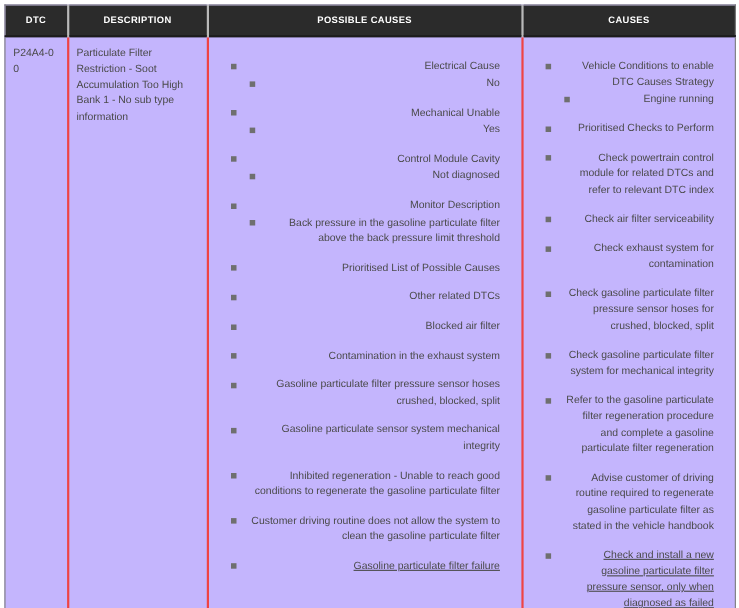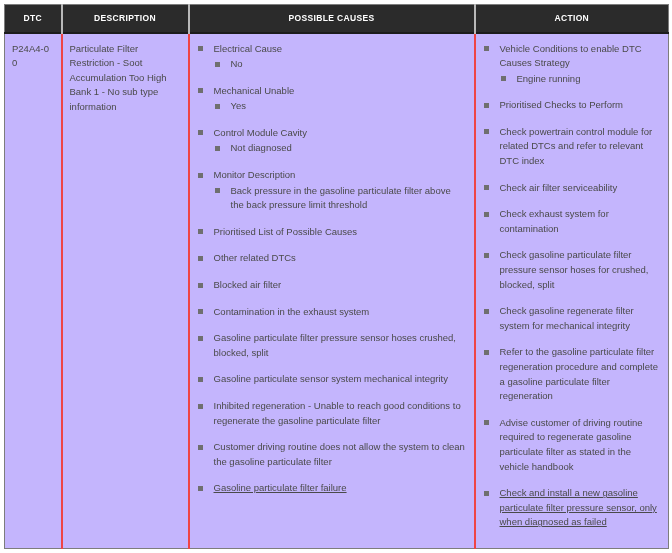--- a/index.html
+++ b/index.html
@@ -74,22 +74,23 @@
   .cell-desc .desc-text {
     color: #4a4a4a;
     font-size: 9.5px;
     line-height: 14.6px;
   }
   .cell-dtc .code { word-break: break-all; }
 
   
   ul.lvl1 {
     list-style: none;
-    margin: 0;
+    margin: 12px;
     padding: 0;
+    text-align: right;
   }
   ul.lvl1 > li.item {
     position: relative;
     padding-left: 17px;
     margin: 0 0 12px 0;
   }
   ul.lvl1 > li.item:last-child { margin-bottom: 0; text-decoration: underline; }
 
   ul.lvl1 > li.item > .bullet {
     position: absolute;
@@ -130,21 +131,21 @@
       <col class="col-dtc">
       <col class="col-desc">
       <col class="col-causes">
       <col class="col-action">
     </colgroup>
     <thead>
       <tr>
         <th>DTC</th>
         <th>DESCRIPTION</th>
         <th>POSSIBLE CAUSES</th>
-        <th>ACTION</th>
+        <th>CAUSES</th>
       </tr>
     </thead>
     <tbody>
       <tr>
         <td class="cell-dtc">
           <span class="code">P24A4-00</span>
         </td>
         <td class="cell-desc">
           <span class="desc-text">Particulate Filter Restriction - Soot Accumulation Too High Bank 1 - No sub type information</span>
         </td>
@@ -255,21 +256,21 @@
               <li class="item">
                 <span class="bullet"></span>
                 <span class="txt">Check exhaust system for contamination</span>
               </li>
               <li class="item">
                 <span class="bullet"></span>
                 <span class="txt">Check gasoline particulate filter pressure sensor hoses for crushed, blocked, split</span>
               </li>
               <li class="item">
                 <span class="bullet"></span>
-                <span class="txt">Check gasoline regenerate filter system for mechanical integrity</span>
+                <span class="txt">Check gasoline particulate filter system for mechanical integrity</span>
               </li>
               <li class="item">
                 <span class="bullet"></span>
                 <span class="txt">Refer to the gasoline particulate filter regeneration procedure and complete a gasoline particulate filter regeneration</span>
               </li>
               <li class="item">
                 <span class="bullet"></span>
                 <span class="txt">Advise customer of driving routine required to regenerate gasoline particulate filter as stated in the vehicle handbook</span>
               </li>
               <li class="item">

